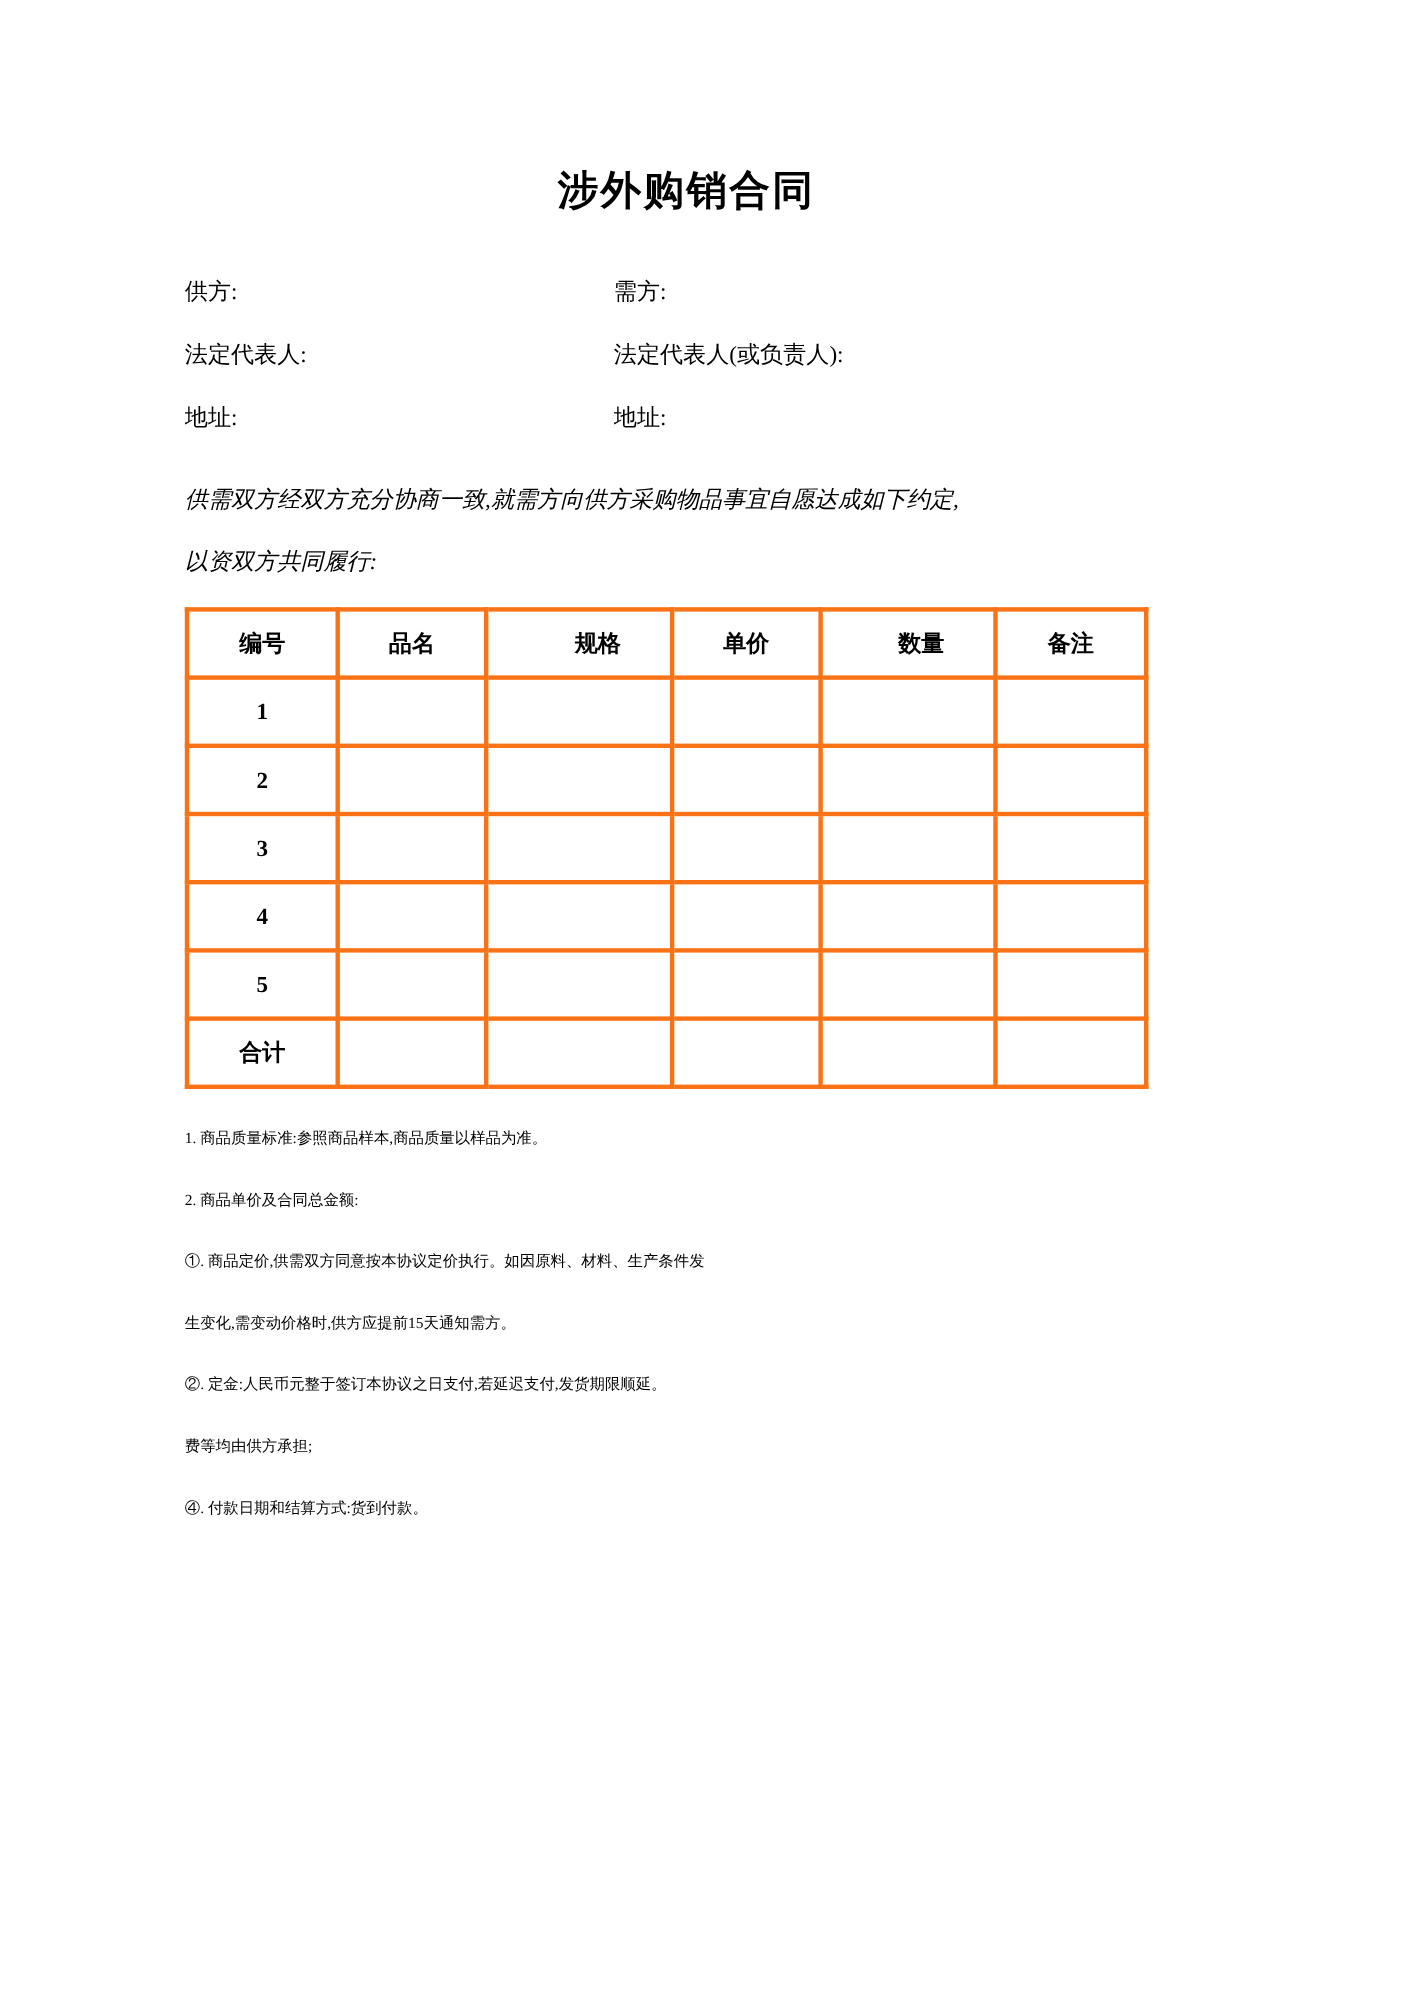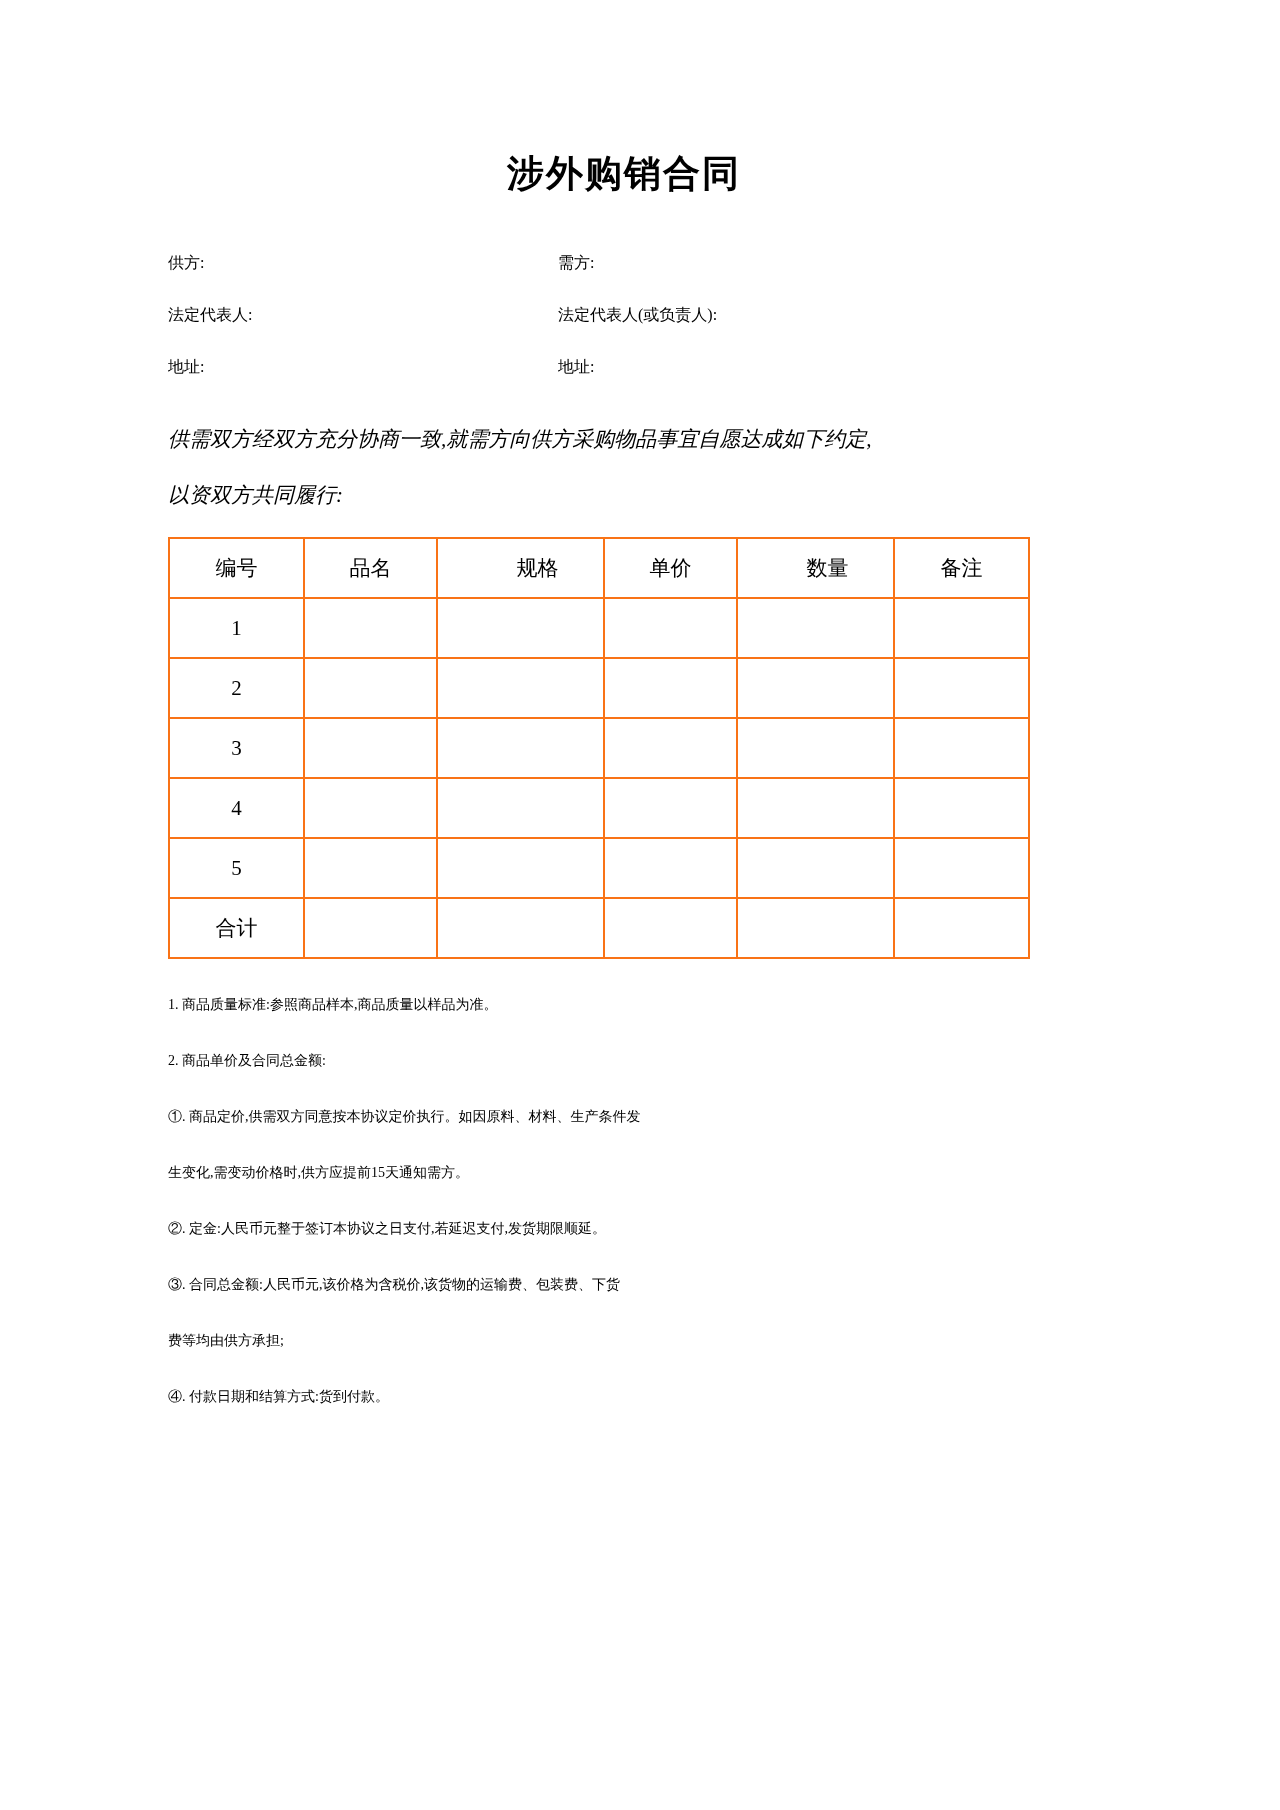--- a/index.html
+++ b/index.html
@@ -27,21 +27,21 @@
     font-size: 37px;
     font-weight: bold;
     letter-spacing: 2px;
     margin: 0 0 0 0;
     padding-right: 40px;
     line-height: 1.3;
     font-family: "Liberation Serif", "DejaVu Serif", serif;
   }
   .party-row {
     display: flex;
-    font-size: 16px;
+    font-size: 21px;
     line-height: 1;
     margin-top: 0;
   }
   .party-row .col-left {
     width: 390px;
     flex: 0 0 390px;
   }
   .party-row .col-right {
     flex: 1 1 auto;
   }
@@ -58,26 +58,26 @@
   .tbl-wrap {
     margin-top: 14px;
     width: 790px;
   }
   table.goods {
     border-collapse: collapse;
     width: 790px;
     table-layout: fixed;
   }
   table.goods td, table.goods th {
-    border: 2px solid #f97316;
+    border: 4px solid #f97316;
     height: 58px;
     text-align: center;
     vertical-align: middle;
     font-size: 21px;
-    font-weight: normal;
+    font-weight: bold;
     padding: 0;
   }
   table.goods .c-no   { width: 133px; }
   table.goods .c-name { width: 131px; }
   table.goods .c-spec { width: 131px; padding-left: 34px; }
   table.goods .c-price{ width: 131px; }
   table.goods .c-qty  { width: 131px; padding-left: 24px; }
   table.goods .c-memo { width: 133px; }
   .clauses {
     margin-top: 18px;
@@ -200,21 +200,20 @@
       <span class="ln">2. 商品单价及合同总金额:</span>
     </p>
     <p class="clause">
       <span class="ln">①. 商品定价,供需双方同意按本协议定价执行。如因原料、材料、生产条件发</span>
       <span class="ln">生变化,需变动价格时,供方应提前15天通知需方。</span>
     </p>
     <p class="clause">
       <span class="ln">②. 定金:人民币元整于签订本协议之日支付,若延迟支付,发货期限顺延。</span>
     </p>
     <p class="clause">
-      <span class="ln">③. 合同总金额:人民币元,该价格为含税价,该货物的运输费、包装费、下货</span>
       <span class="ln">费等均由供方承担;</span>
     </p>
     <p class="clause">
       <span class="ln">④. 付款日期和结算方式:货到付款。</span>
     </p>
   </div>
 
   <div class="bottom-pad"></div>
 </div>
 

